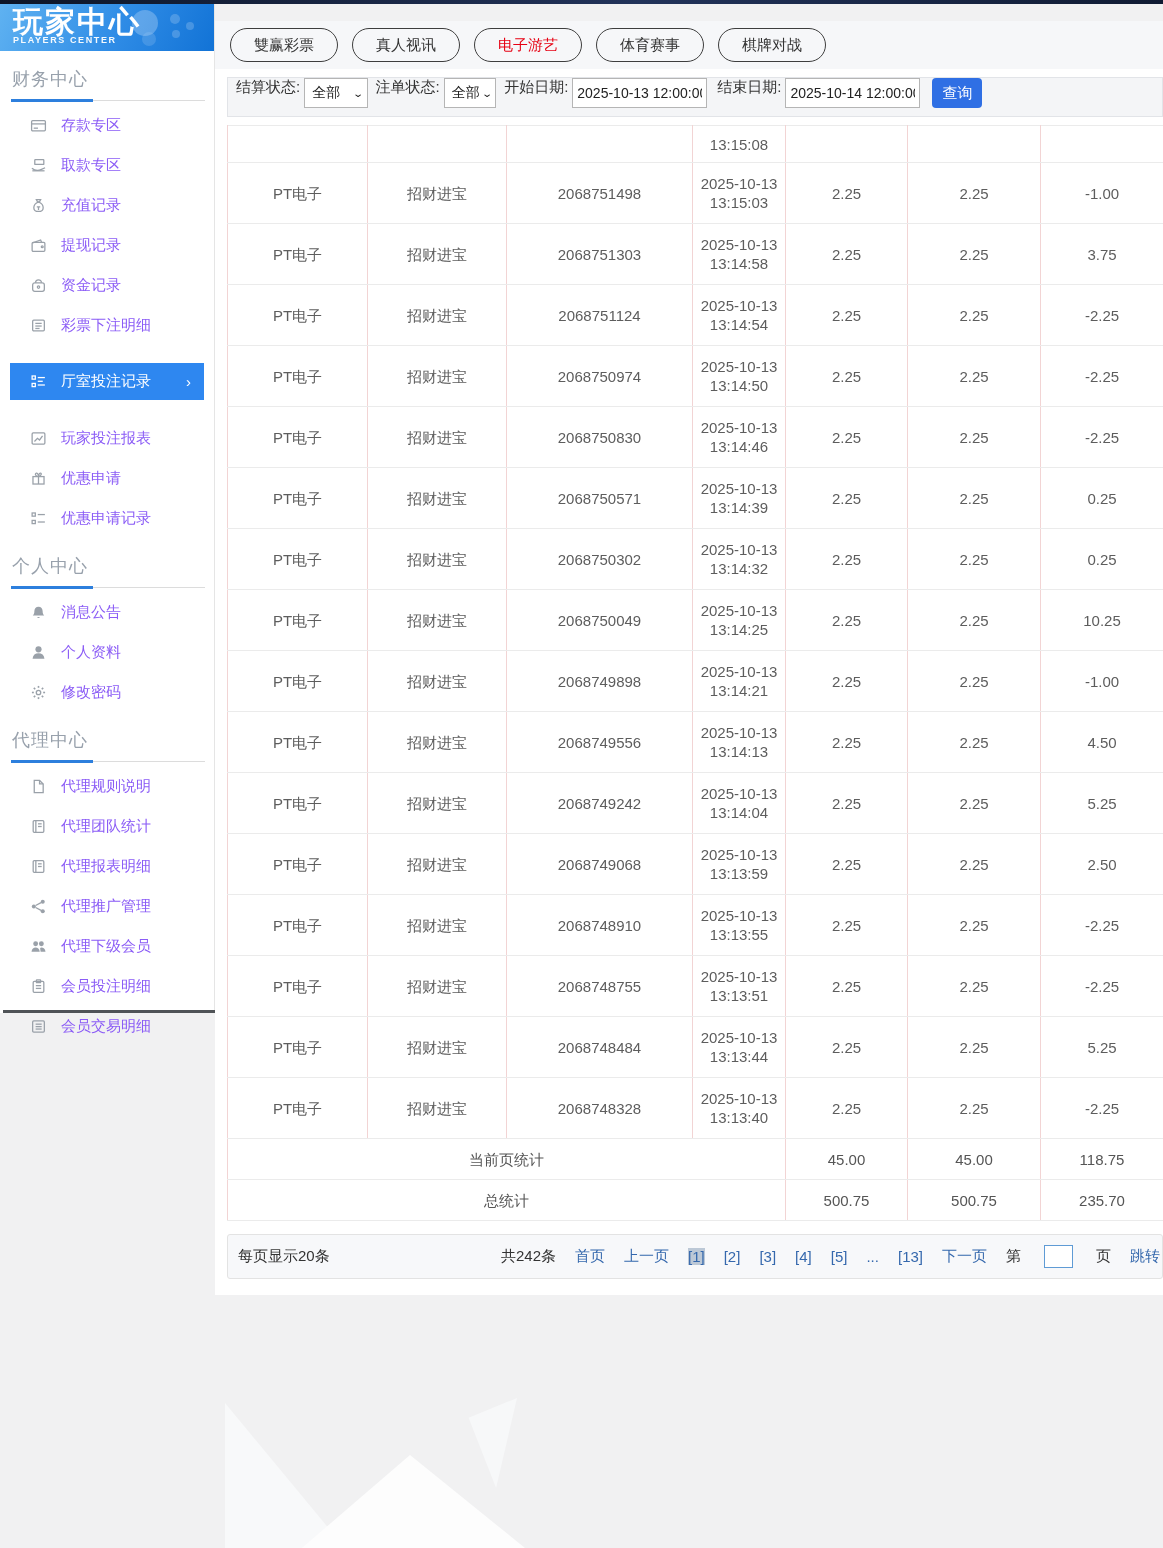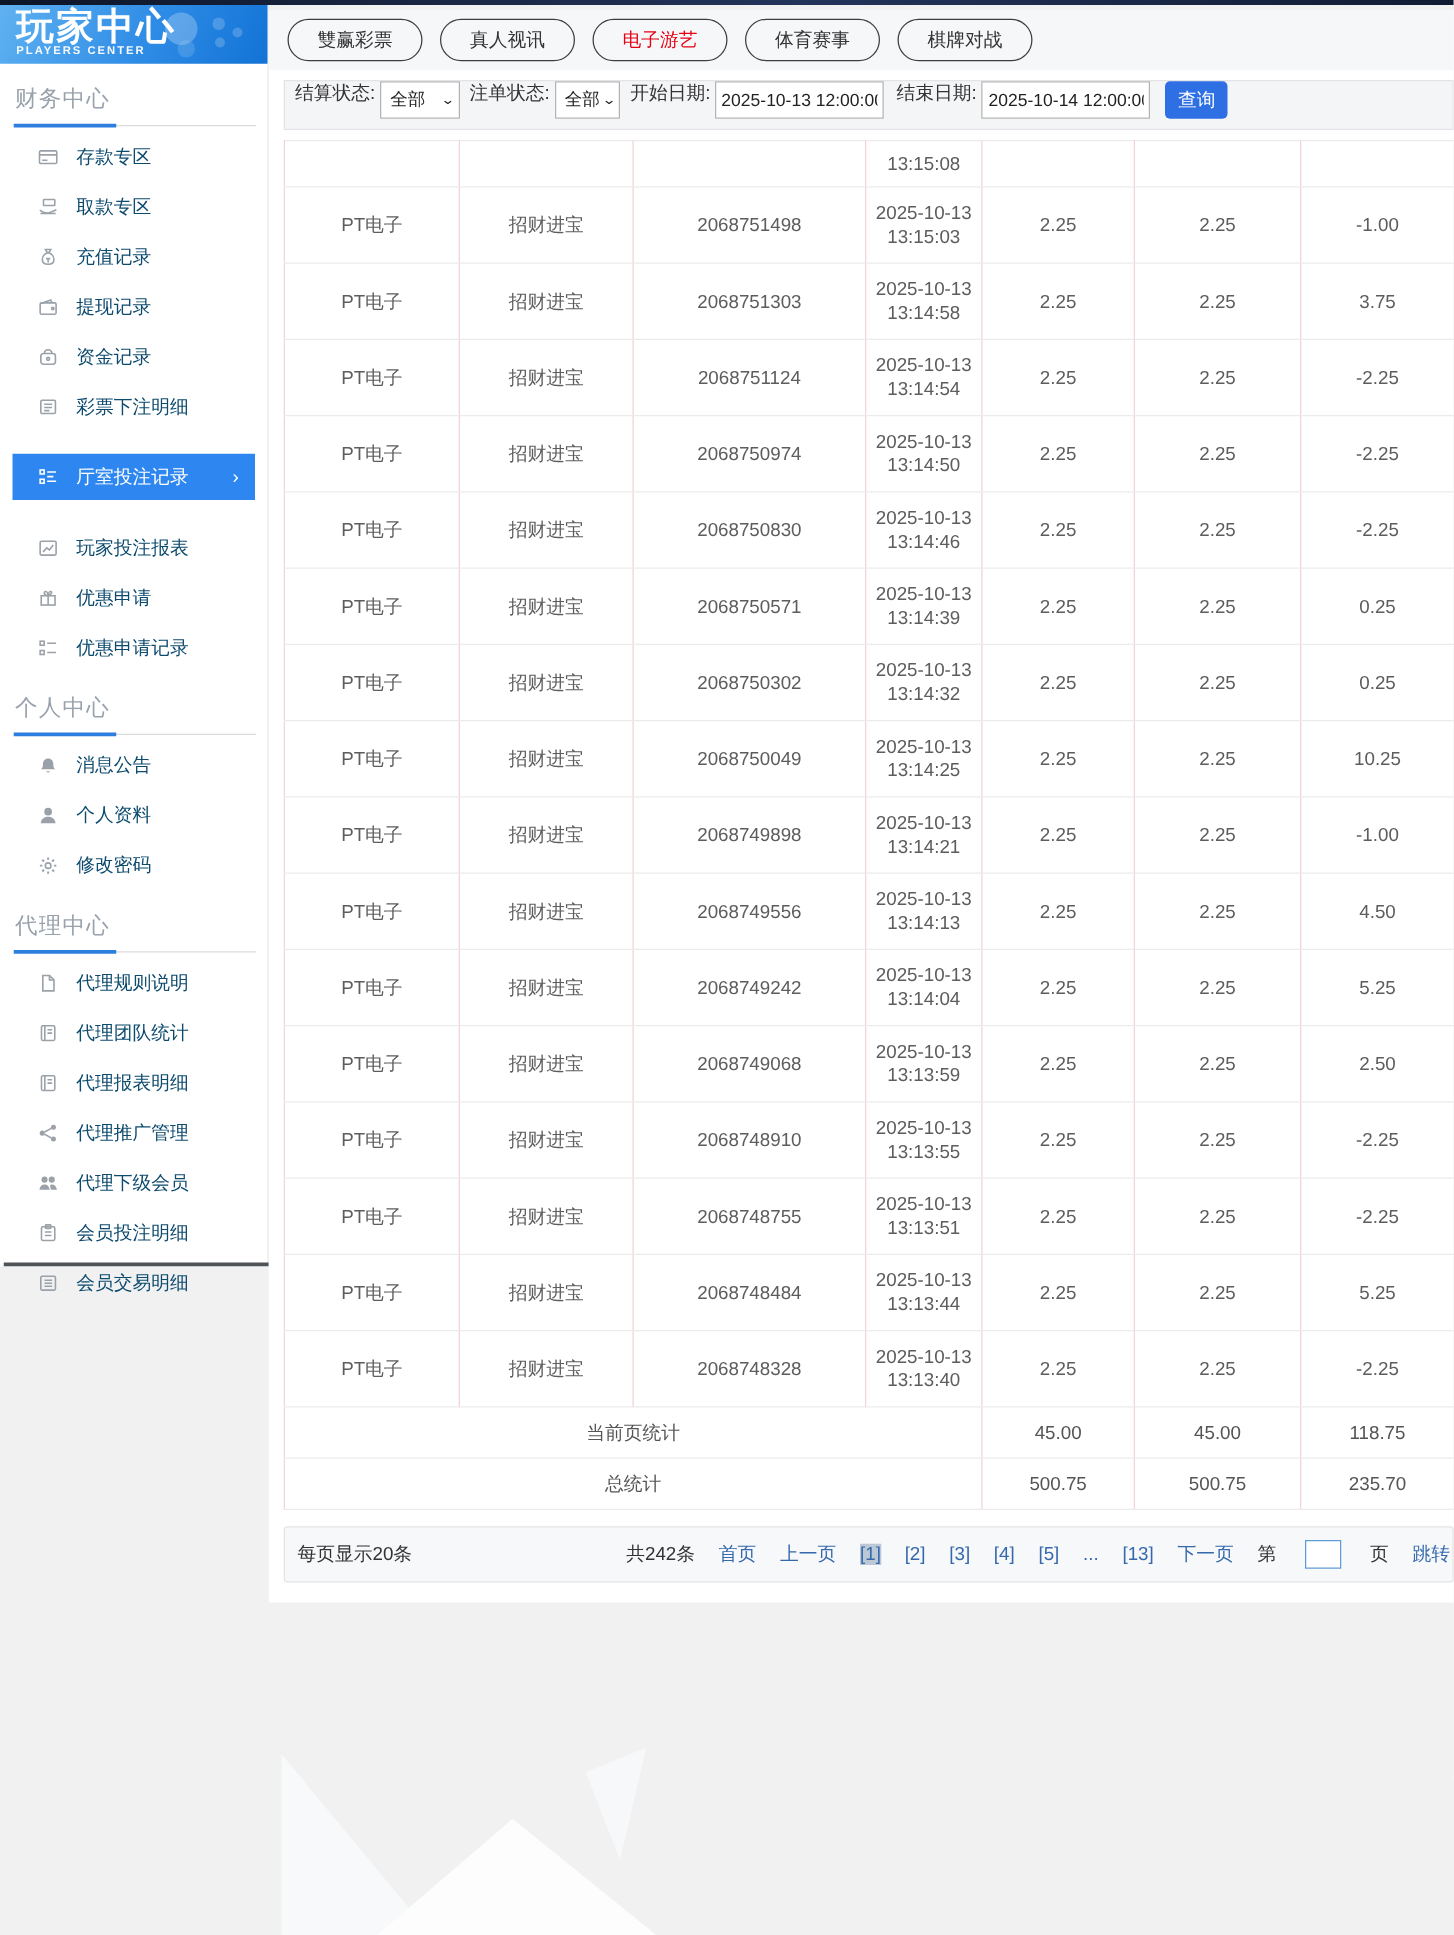--- a/index.html
+++ b/index.html
@@ -25,32 +25,32 @@
   .pad-deco { position:absolute; right:10px; top:2px; width:80px; height:44px; opacity:.55; }
   .pad-deco i { position:absolute; border-radius:50%; background:rgba(255,255,255,.35); }
   .pad-deco .c1 { width:26px; height:26px; left:8px;  top:4px; background:rgba(255,255,255,.45);}
   .pad-deco .c2 { width:10px; height:10px; right:24px; top:8px; }
   .pad-deco .c3 { width:8px;  height:8px;  right:10px; top:16px; }
   .pad-deco .c4 { width:8px;  height:8px;  right:24px; top:24px; }
   .pad-deco .c5 { width:14px; height:14px; left:18px;  top:26px; background:rgba(255,255,255,.25);}
   .sec-title { margin:16px 0 0 12px; font-size:18px; color:#98a1ac; letter-spacing:1px; }
   .sec-line { position:relative; margin:9px 0 4px 11px; width:194px; height:1px; background:#dcdcdc; }
   .sec-line::before { content:""; position:absolute; left:0; top:-1px; width:82px; height:3px; background:#2d7fdd; }
-  .s-item { display:flex; align-items:center; height:40px; padding-left:30px; cursor:pointer; color:#0c4a6e; }
+  .s-item { display:flex; align-items:center; height:40px; padding-left:30px; cursor:pointer; color:#8b5cf6; }
   .s-item .icn { width:17px; height:17px; margin-right:14px; color:#9aa1a9; flex:none; display:inline-flex; }
   .s-item .icn svg { width:17px; height:17px; }
   .s-item .lbl { font-size:15px; }
   .s-item .chev { display:none; }
   .s-item.active { background:#2e87f0; color:#fff; height:37px; margin:18px 10px; padding-left:20px; position:relative; }
   .s-item.active .icn { color:#fff; }
   .s-item.active .chev { display:block; position:absolute; right:13px; font-size:15px; color:#fff; }
   .side-bottom-bar { position:absolute; left:3px; bottom:0; width:212px; height:3px; background:#4f5357; }
 
   
-  .main { position:absolute; left:215px; top:8px; width:948px; height:1274px; background:#fff; }
+  .main { position:absolute; left:215px; top:21px; width:948px; height:1274px; background:#fff; }
   .tabbar { height:48px; background:#f6f7f9; display:flex; align-items:center; padding-left:15px; gap:14px; }
   .pill { border:1px solid #3e3e3e; background:transparent; border-radius:17px; height:34px;
     padding:0 23px; font-size:15px; color:#333; cursor:pointer; font-family:inherit; }
   .pill.active { color:#e60012; }
 
   .filterbar { margin:8px 0 0 12px; width:936px; height:40px; background:#f4f5f7;
     border:1px solid #e2e4e8; display:flex; align-items:flex-start; padding-left:8px; font-size:15px; color:#333; }
   .filterbar label { margin-right:4px; }
   .sel { position:relative; display:inline-flex; align-items:center; background:#fff;
     border:1px solid #b5b5b5; height:30px; margin-right:8px; font-size:14px; color:#222; padding:0 4px 0 7px; }

